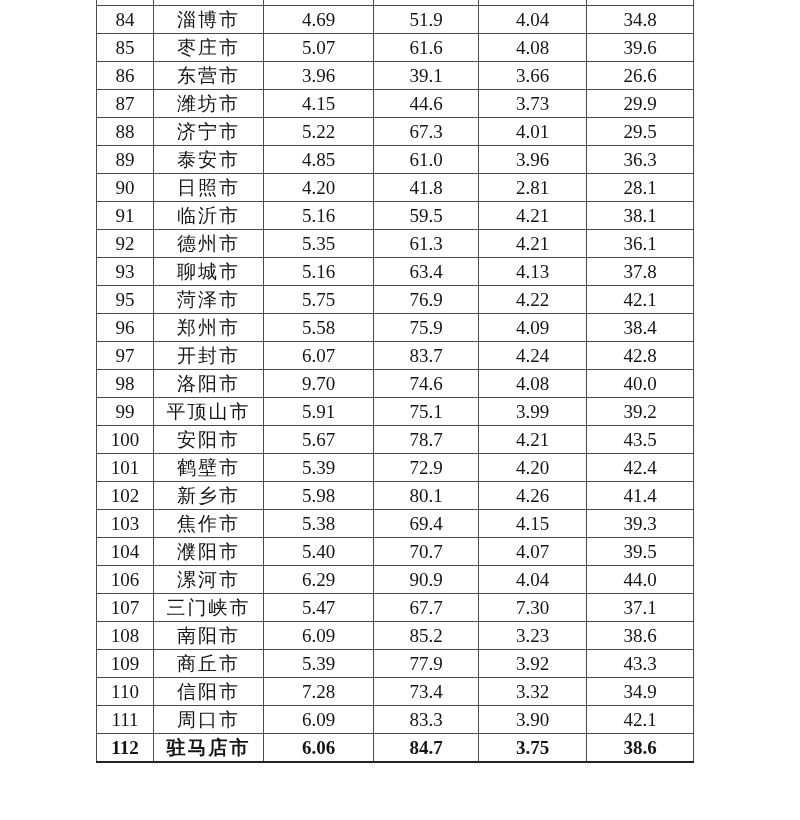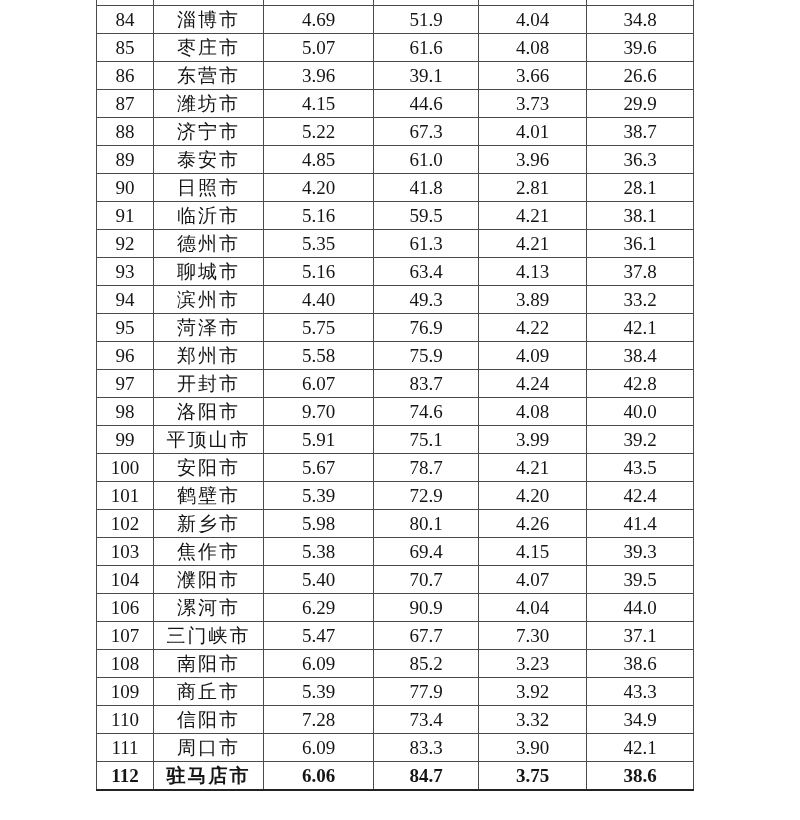--- a/index.html
+++ b/index.html
@@ -100,21 +100,21 @@
     <td class="c-val">44.6</td>
     <td class="c-val">3.73</td>
     <td class="c-val">29.9</td>
   </tr>
           <tr>
     <td class="c-idx">88</td>
     <td class="c-city">济宁市</td>
     <td class="c-val">5.22</td>
     <td class="c-val">67.3</td>
     <td class="c-val">4.01</td>
-    <td class="c-val">38.7</td>
+    <td class="c-val">29.5</td>
   </tr>
           <tr>
     <td class="c-idx">89</td>
     <td class="c-city">泰安市</td>
     <td class="c-val">4.85</td>
     <td class="c-val">61.0</td>
     <td class="c-val">3.96</td>
     <td class="c-val">36.3</td>
   </tr>
           <tr>
@@ -143,28 +143,20 @@
   </tr>
           <tr>
     <td class="c-idx">93</td>
     <td class="c-city">聊城市</td>
     <td class="c-val">5.16</td>
     <td class="c-val">63.4</td>
     <td class="c-val">4.13</td>
     <td class="c-val">37.8</td>
   </tr>
           <tr>
-    <td class="c-idx">94</td>
-    <td class="c-city">滨州市</td>
-    <td class="c-val">4.40</td>
-    <td class="c-val">49.3</td>
-    <td class="c-val">3.89</td>
-    <td class="c-val">33.2</td>
-  </tr>
-          <tr>
     <td class="c-idx">95</td>
     <td class="c-city">菏泽市</td>
     <td class="c-val">5.75</td>
     <td class="c-val">76.9</td>
     <td class="c-val">4.22</td>
     <td class="c-val">42.1</td>
   </tr>
           <tr>
     <td class="c-idx">96</td>
     <td class="c-city">郑州市</td>

